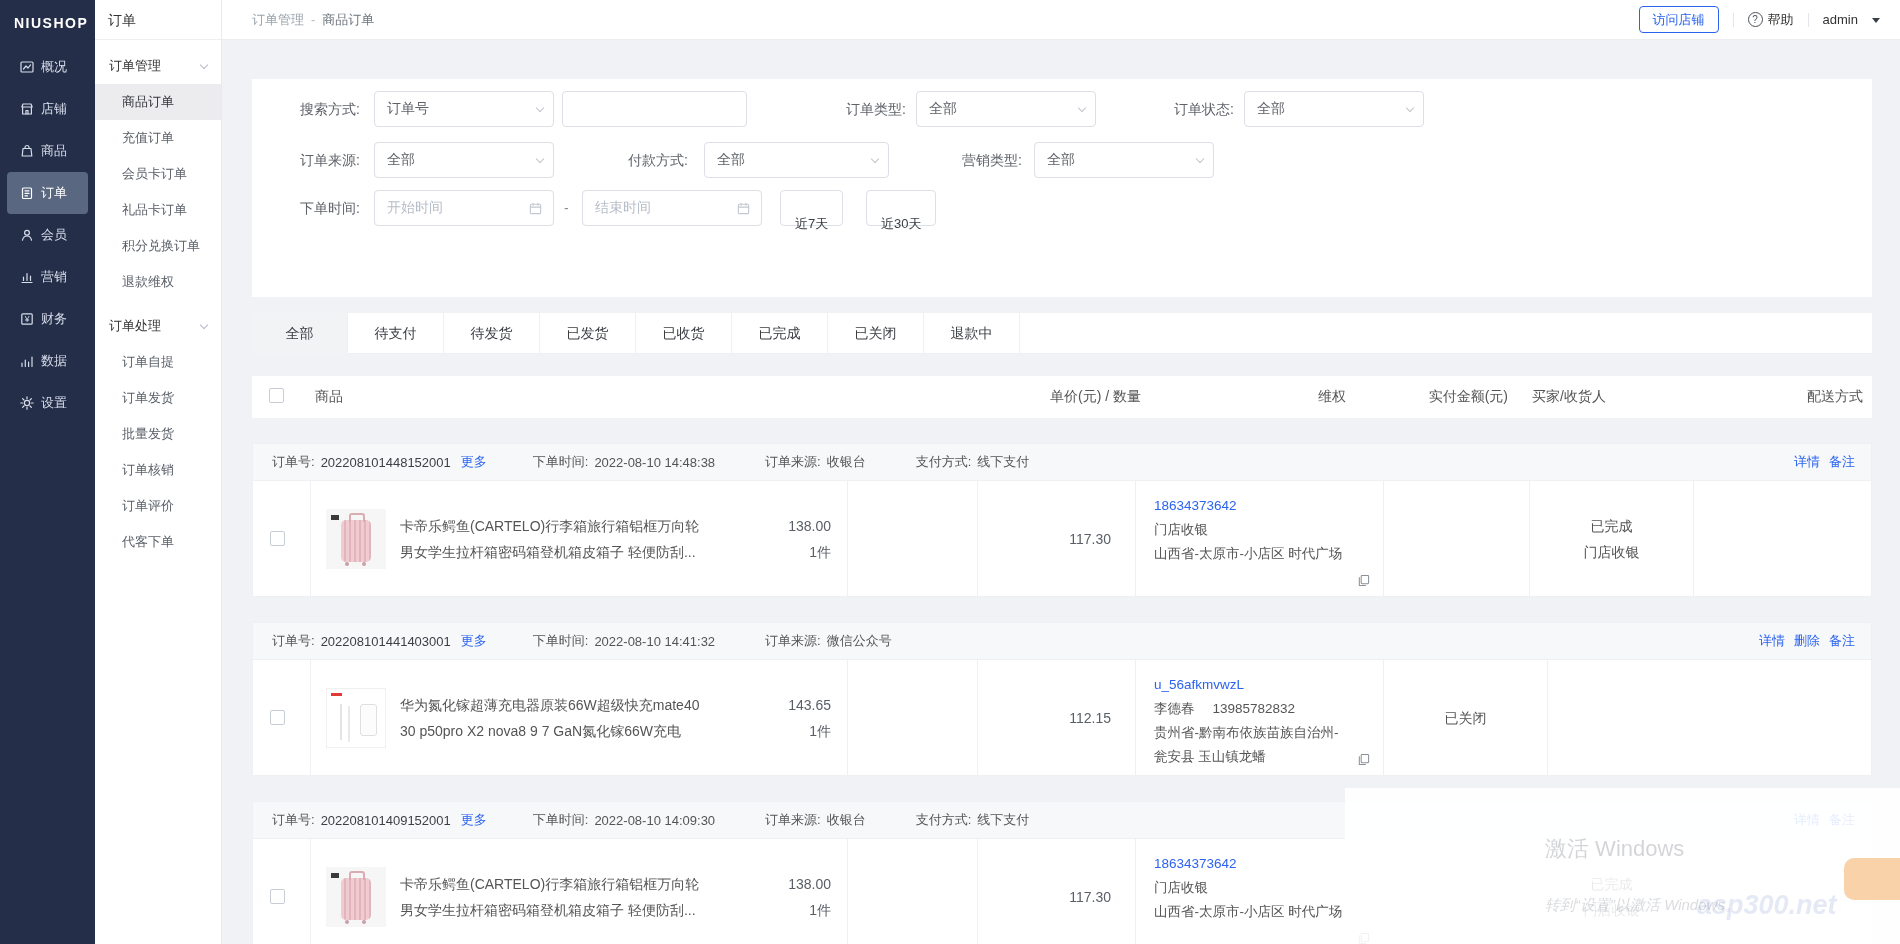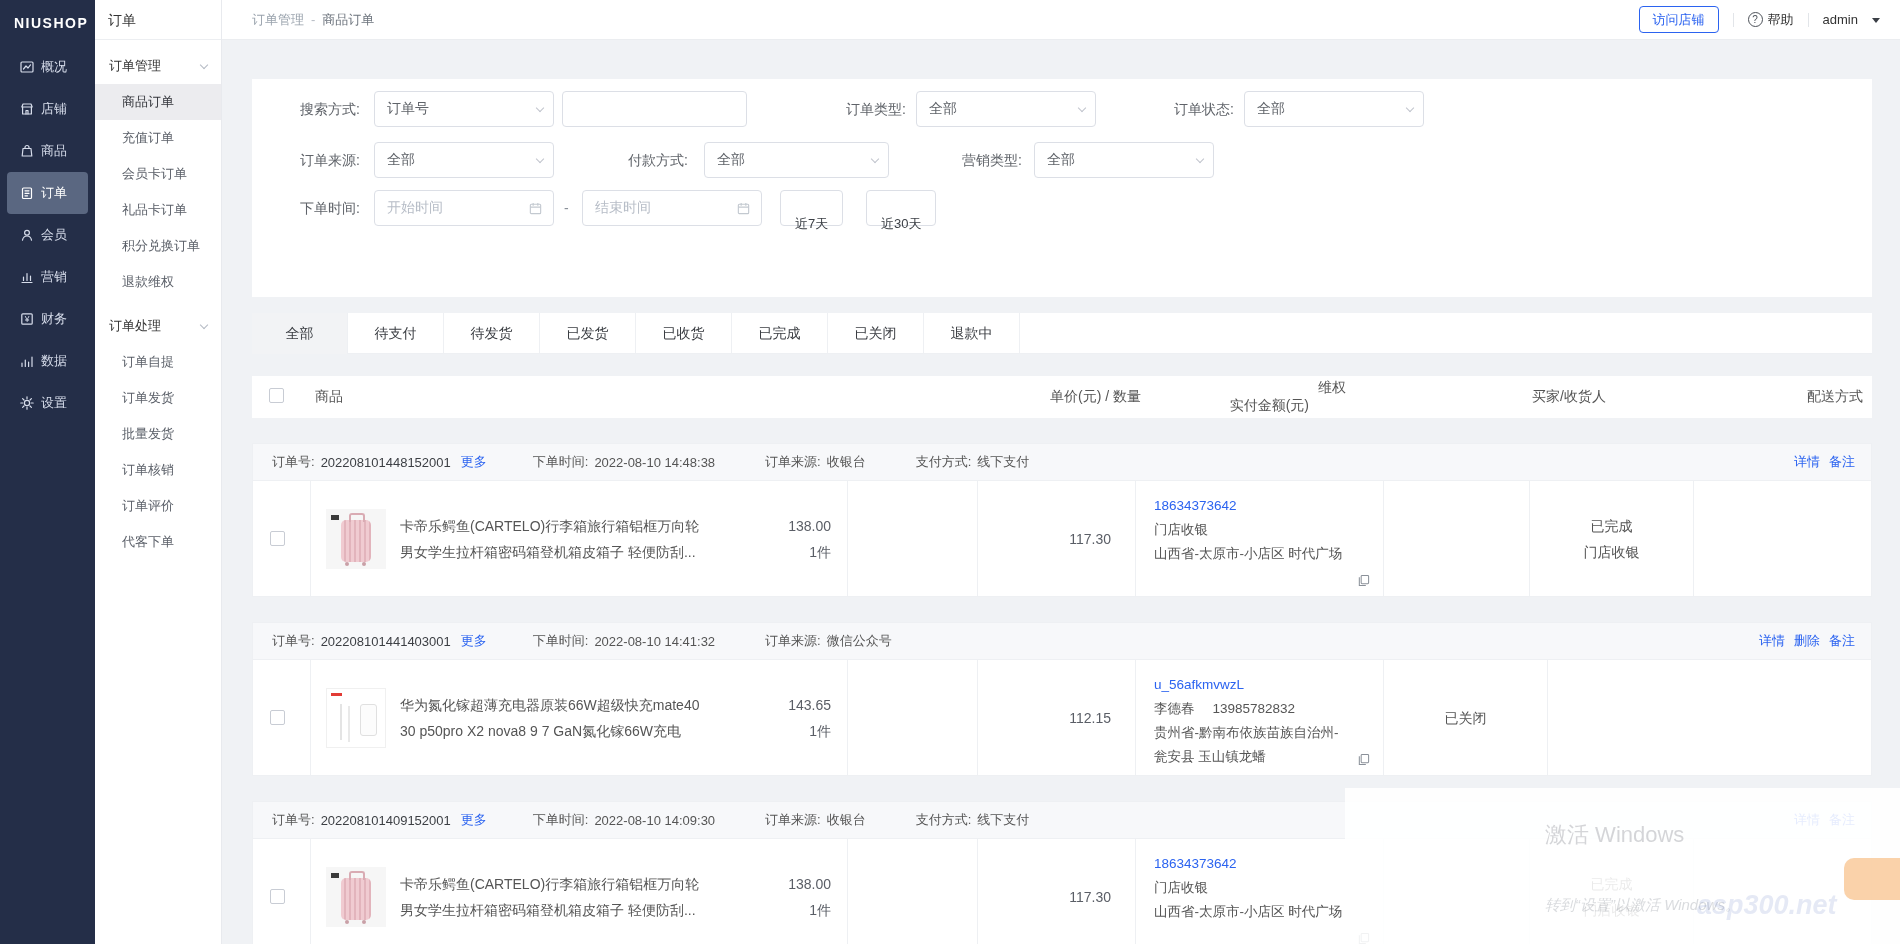--- a/index.html
+++ b/index.html
@@ -134,21 +134,21 @@
   .b-addr { line-height:24px; color:#555; width:196px; }
   .copy { position:absolute; right:13px; bottom:9px; cursor:pointer; display:inline-flex; }
   .copy svg { width:13px; height:13px; stroke:#8a9099; fill:none; stroke-width:1.1; }
   .order-body .c-delivery { align-items:center; justify-content:center; color:#555; }
   .order-body .c-status { flex-direction:column; align-items:center; justify-content:center;
                           line-height:26px; color:#555; }
 
   
   .overlay { position:absolute; left:1345px; top:788px; width:555px; height:156px;
              background:rgba(255,255,255,0.88); z-index:50; }
-  .wm-act1 { position:absolute; left:200px; top:32px; font-size:22px; color:rgba(120,125,135,0.32); }
+  .wm-act1 { position:absolute; left:200px; top:46px; font-size:22px; color:rgba(120,125,135,0.32); }
   .wm-act2 { position:absolute; left:200px; top:108px; font-size:15px; color:rgba(120,125,135,0.28);font-style:italic; }
   .wm-brand { position:absolute; left:318px; top:48px; font-size:42px; font-style:italic; font-weight:900;
               letter-spacing:1px; color:rgba(92,128,212,0.13); }
   .wm-site { position:absolute; left:352px; top:102px; font-size:27px; font-style:italic; font-weight:700;
              color:rgba(95,120,190,0.16); }
   .wm-badge { position:absolute; right:0; top:70px; width:56px; height:42px; border-radius:10px 0 0 10px;
               background:rgba(246,166,86,0.5); }
 </style>
 </head>
 <body>
@@ -357,21 +357,21 @@
         <div class="tab">已完成</div>
         <div class="tab">已关闭</div>
         <div class="tab">退款中</div>
       </div>
 
       <div class="thead">
         <div class="c c-check"><span class="checkbox"></span></div>
         <div class="c c-product">商品</div>
         <div class="c c-refund" style="width:310px;text-align:right;padding-right:16px;">单价(元) / 数量</div>
         <div class="c" style="width:0px;"></div>
-        <div class="c" style="width:357px;display:flex;flex-direction:column;">
+        <div class="c" style="width:357px;display:flex;">
           <span style="width:199px;text-align:right;padding-right:10px;">维权</span>
           <span style="width:158px;text-align:right;padding-right:6px;">实付金额(元)</span>
         </div>
         <div class="c c-buyer">买家/收货人</div>
         <div class="c c-delivery">配送方式</div>
 
       </div>
 
       <div class="order-card">
         <div class="order-head">

